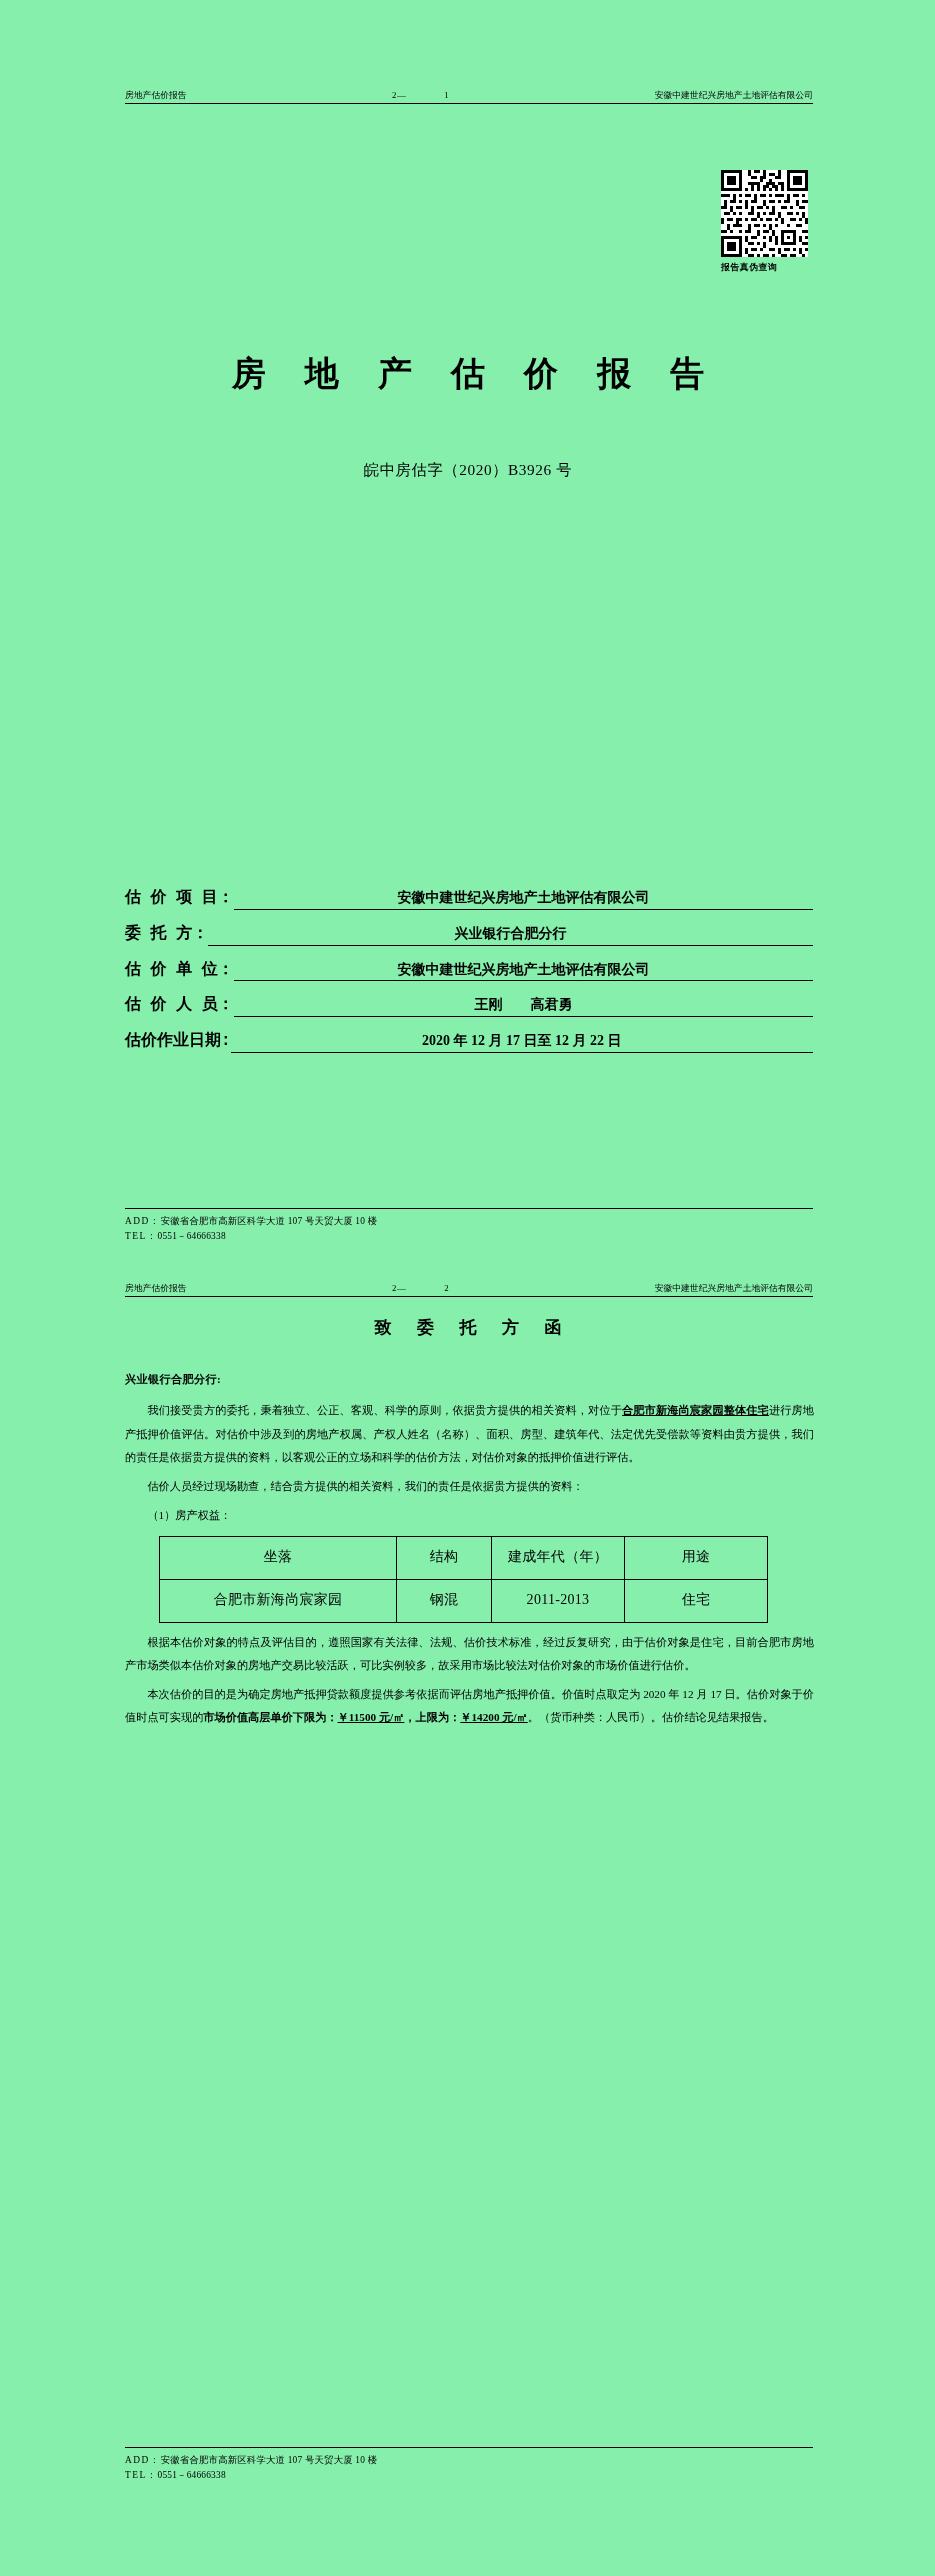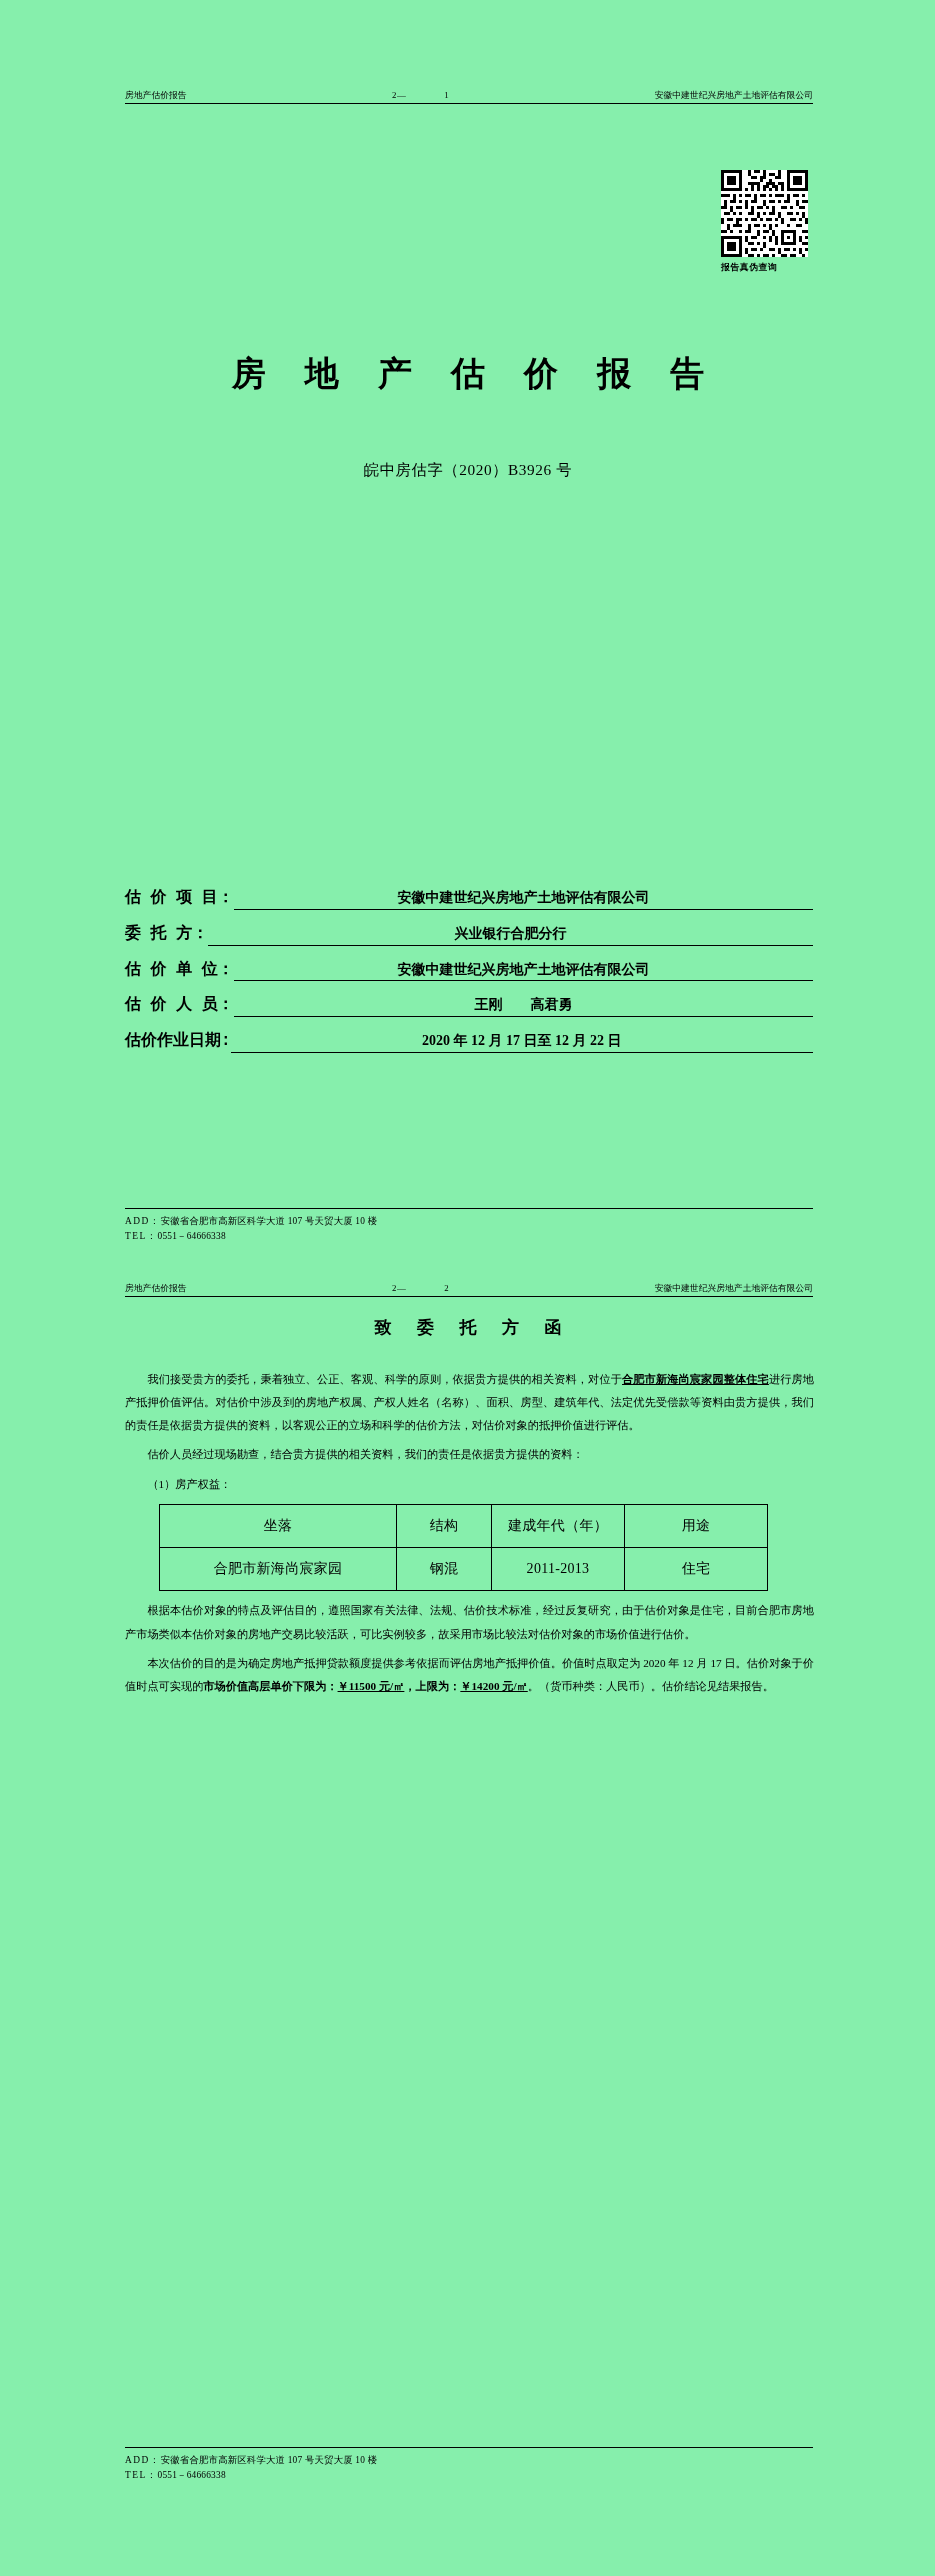--- a/index.html
+++ b/index.html
@@ -429,20 +429,21 @@
       <span class="rh-mid"><span class="pg-pre">2—</span><span>2</span></span>
       <span class="rh-right">安徽中建世纪兴房地产土地评估有限公司</span>
     </div>
     <div class="rule"></div>
   </div>
 
   <div class="letter-title">致 委 托 方 函</div>
 
   <div class="body-block">
 
+    <div class="salutation">兴业银行合肥分行:</div>
 
     <p class="para"><span>我们接受贵方的委托，秉着独立、公正、客观、科学的原则，依据贵方提供的相关资料，对位于</span><span class="hl-bold-ul">合肥市新海尚宸家园整体住宅</span><span>进行房地产抵押价值评估。对估价中涉及到的房地产权属、产权人姓名（名称）、面积、房型、建筑年代、法定优先受偿款等资料由贵方提供，我们的责任是依据贵方提供的资料，以客观公正的立场和科学的估价方法，对估价对象的抵押价值进行评估。</span></p>
 
     <p class="para">估价人员经过现场勘查，结合贵方提供的相关资料，我们的责任是依据贵方提供的资料：</p>
 
     <p class="para">（1）房产权益：</p>
 
     <table class="prop-table">
       <thead>
         <tr>

